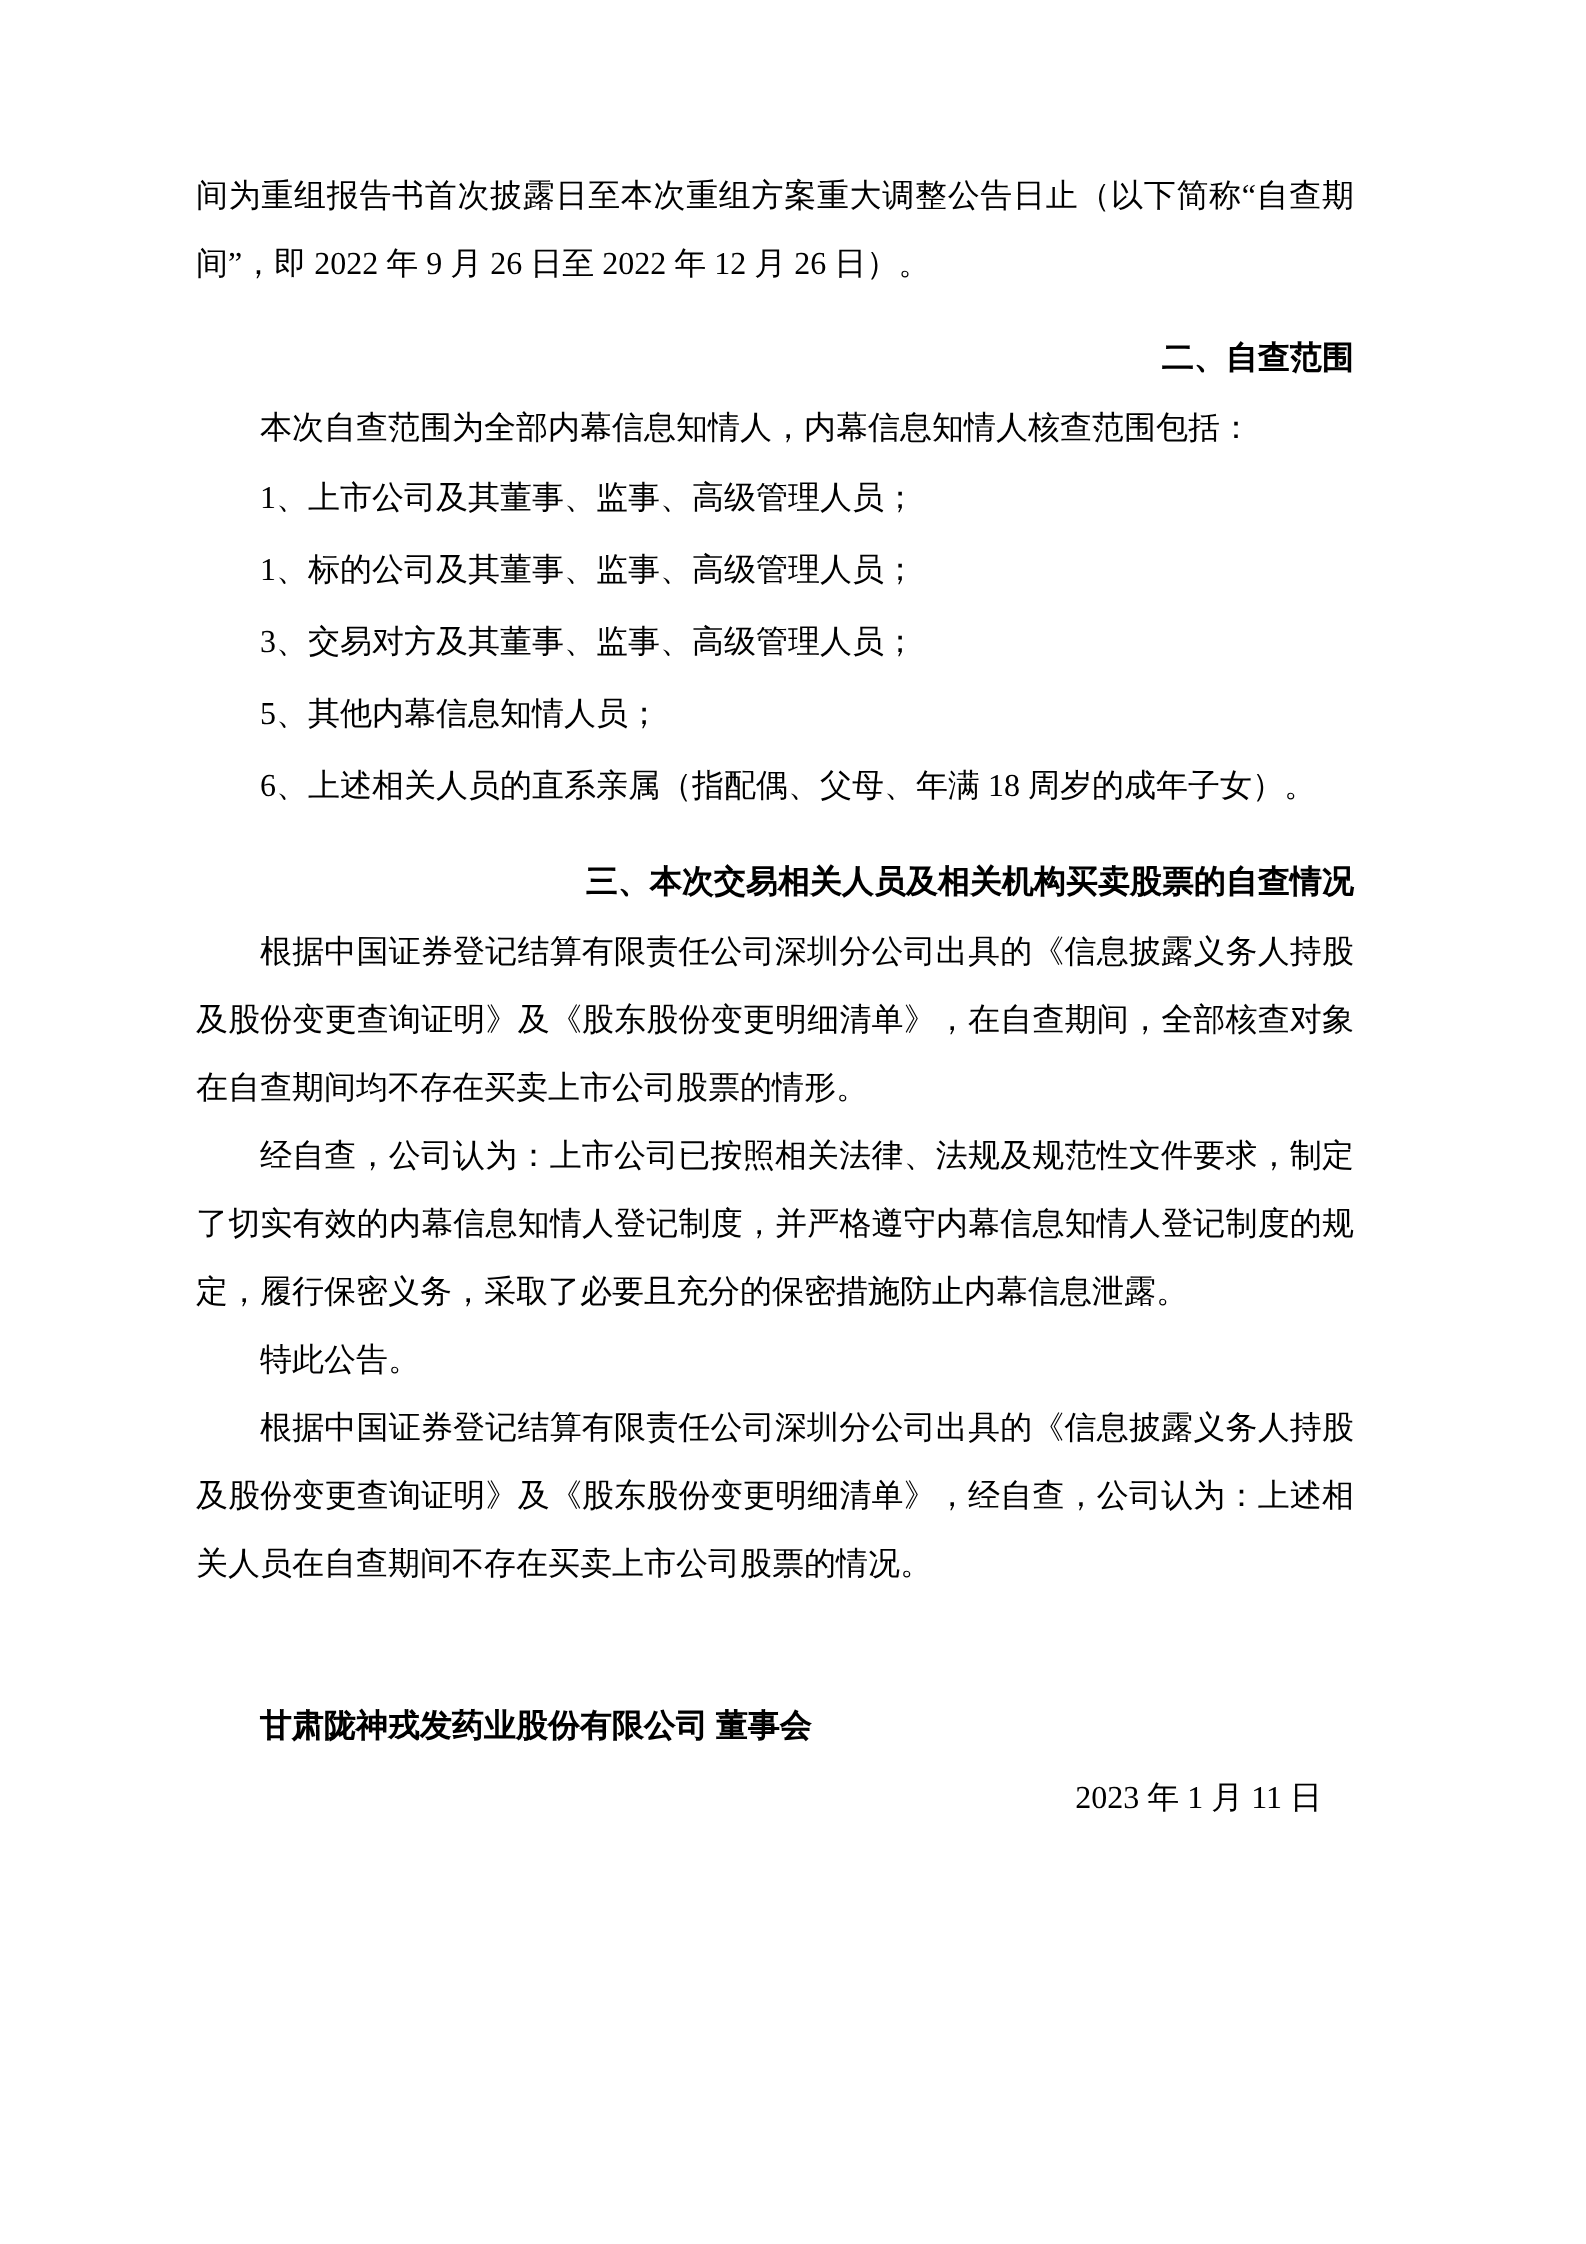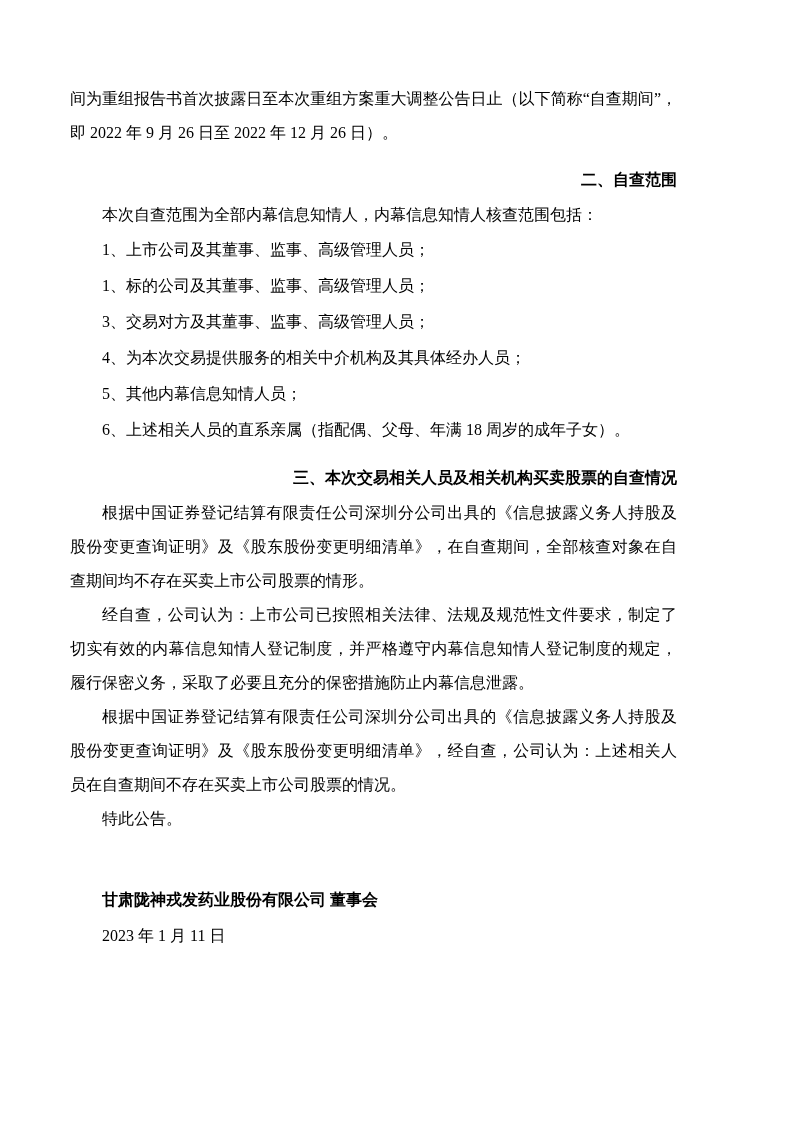--- a/index.html
+++ b/index.html
@@ -7,21 +7,21 @@
     padding: 0;
     background: #ffffff;
   }
   .page {
     position: relative;
     width: 793px;
     height: 1122px;
     margin: 0 auto;
     background: #ffffff;
     box-sizing: border-box;
-    padding: 82px 116px 0 70px;
+    padding: 82px 116px 0 98px;
     font-family: "Liberation Serif", "DejaVu Serif", serif;
     font-size: 16px;
     color: #000000;
     overflow: hidden;
   }
   .para {
     margin: 0;
     line-height: 34px;
     text-align: justify;
     text-indent: 2em;
@@ -45,52 +45,51 @@
   }
   .signature {
     margin: 46px 0 0 0;
     line-height: 36px;
     text-align: left;
     font-weight: bold;
   }
   .date {
     margin: 0;
     line-height: 36px;
-    text-align: left;
+    text-align: right;
     padding-right: 16px;
   }
 </style>
 </head>
 <body>
 
 <div class="page">
 
   <p class="para no-indent">间为重组报告书首次披露日至本次重组方案重大调整公告日止（以下简称“自查期间”，即 2022 年 9 月 26 日至 2022 年 12 月 26 日）。</p>
 
   <p class="heading">二、自查范围</p>
 
   <p class="para">本次自查范围为全部内幕信息知情人，内幕信息知情人核查范围包括：</p>
 
   <div>
     <p class="list-item">1、上市公司及其董事、监事、高级管理人员；</p>
     <p class="list-item">1、标的公司及其董事、监事、高级管理人员；</p>
     <p class="list-item">3、交易对方及其董事、监事、高级管理人员；</p>
-    <p class="list-item">4、为本次交易提供服务的相关中介机构及其具体经办人员；</p>
     <p class="list-item">5、其他内幕信息知情人员；</p>
     <p class="list-item">6、上述相关人员的直系亲属（指配偶、父母、年满 18 周岁的成年子女）。</p>
   </div>
 
   <p class="heading">三、本次交易相关人员及相关机构买卖股票的自查情况</p>
 
   <p class="para">根据中国证券登记结算有限责任公司深圳分公司出具的《信息披露义务人持股及股份变更查询证明》及《股东股份变更明细清单》，在自查期间，全部核查对象在自查期间均不存在买卖上市公司股票的情形。</p>
 
 
   <p class="para">经自查，公司认为：上市公司已按照相关法律、法规及规范性文件要求，制定了切实有效的内幕信息知情人登记制度，并严格遵守内幕信息知情人登记制度的规定，履行保密义务，采取了必要且充分的保密措施防止内幕信息泄露。</p>
 
+  <p class="para">特此公告。</p>
+
   <p class="para">根据中国证券登记结算有限责任公司深圳分公司出具的《信息披露义务人持股及股份变更查询证明》及《股东股份变更明细清单》，经自查，公司认为：上述相关人员在自查期间不存在买卖上市公司股票的情况。</p>
-
-  <p class="para">特此公告。</p>
 
   <p class="para signature">甘肃陇神戎发药业股份有限公司 董事会</p>
 
   <p class="para date">2023 年 1 月 11 日</p>
 
 </div>
 
 </body></html>

